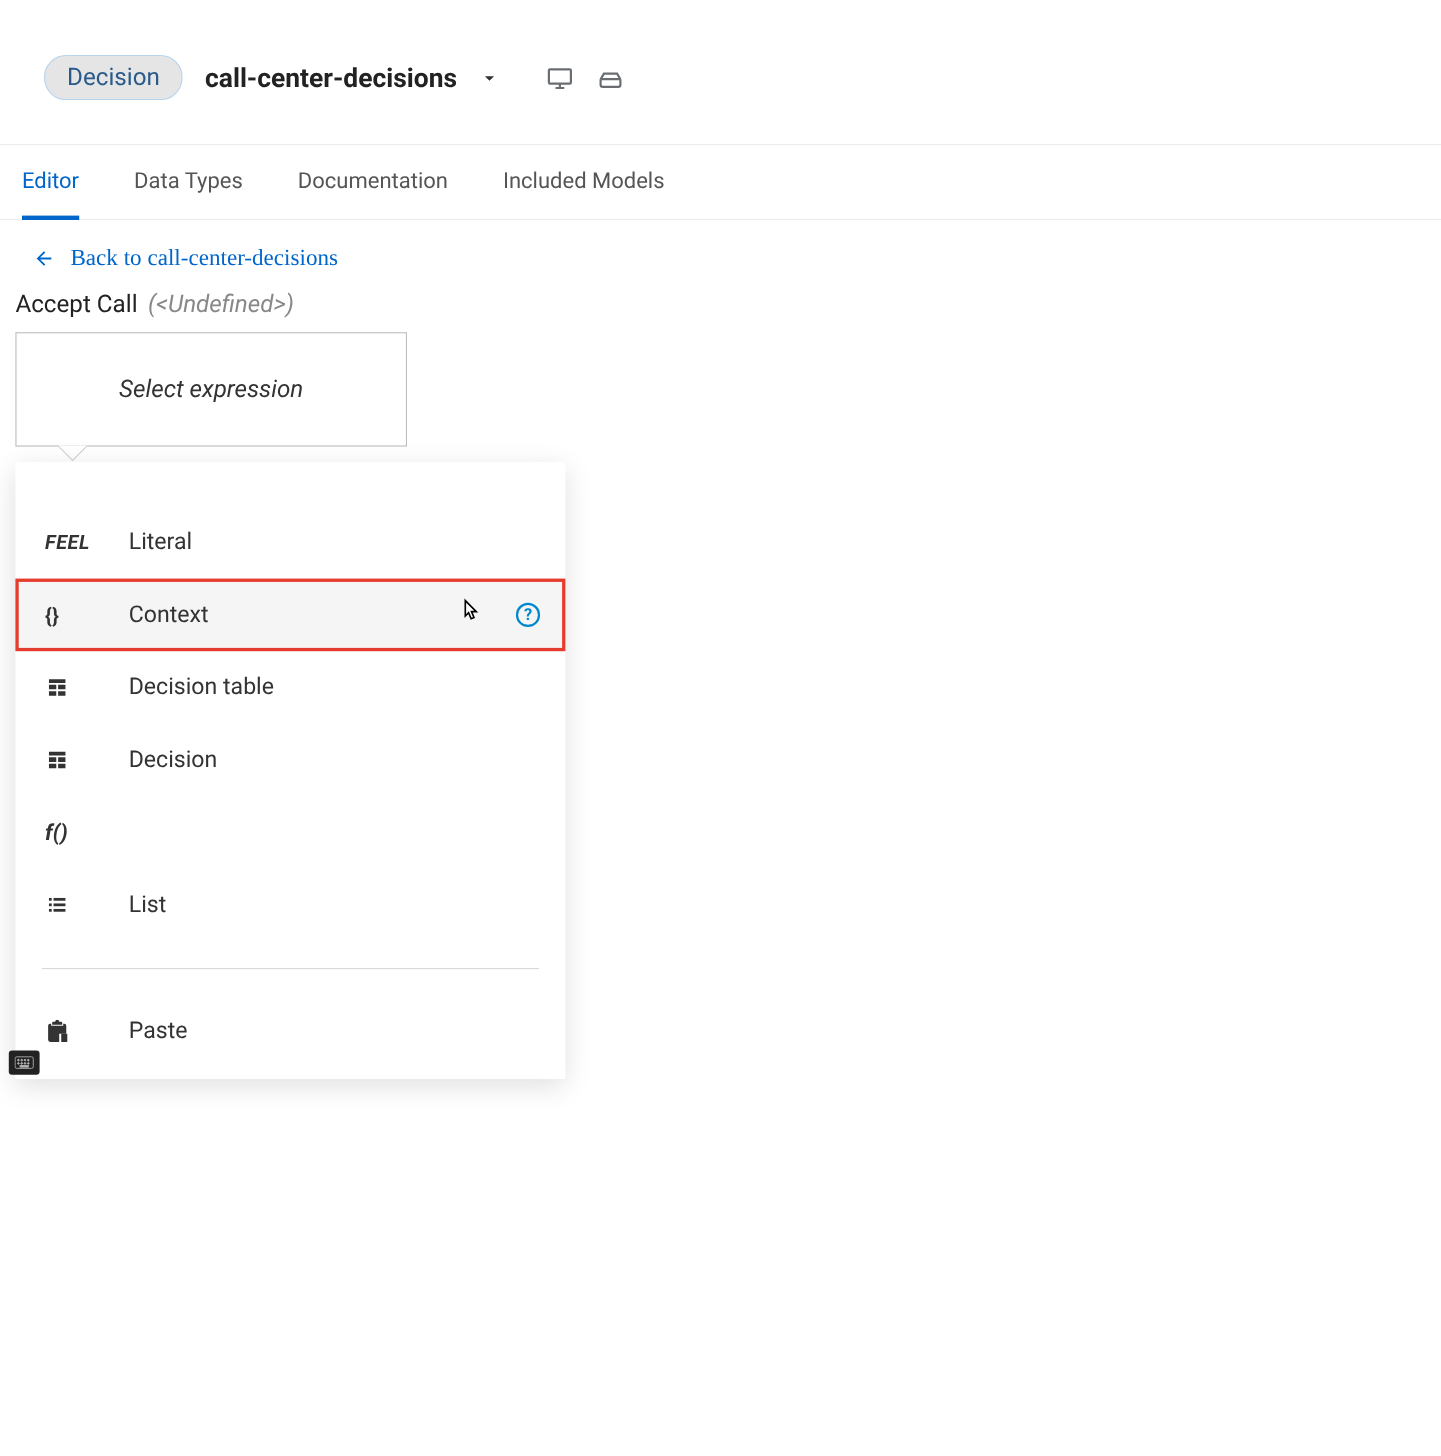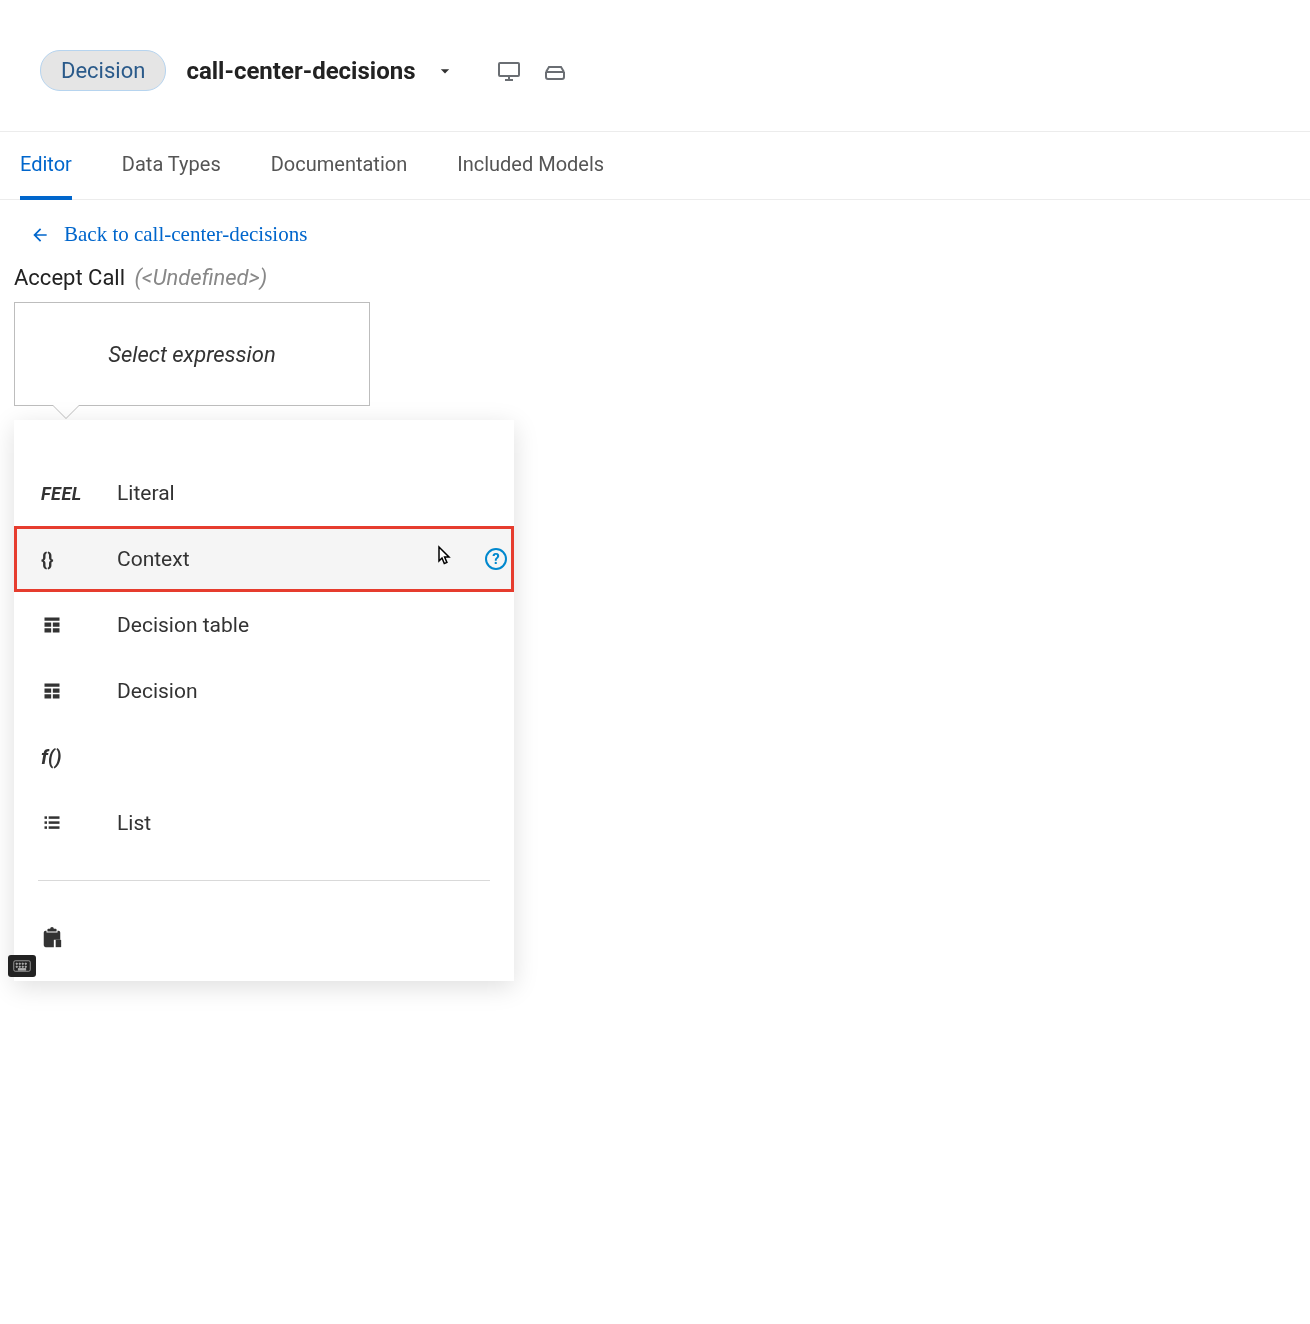--- a/index.html
+++ b/index.html
@@ -130,21 +130,21 @@
     box-shadow: 0 6px 24px rgba(0,0,0,0.13);
     padding-top: 40px;
     padding-bottom: 10px;
     position: relative;
   }
   .dropdown ul { list-style:none; margin:0; padding:0; }
   .dd-item {
     display: flex;
     align-items: center;
     height: 66px;
-    padding: 0 4px 0 24px;
+    padding: 0 20px 0 24px;
     cursor: pointer;
     font-size: 21px;
     color: #333;
     border: 3px solid transparent;
   }
   .dd-item .icon-slot {
     width: 76px;
     flex: none;
     display: flex;
     align-items: center;
@@ -314,20 +314,21 @@
 
   <ul>
     <li class="dd-item">
       <span class="icon-slot">
         <svg width="22" height="22" viewBox="0 0 24 24" fill="currentColor">
           <path d="M16 2h-2a2 2 0 0 0-4 0H8a1 1 0 0 0-1 1v2h10V3a1 1 0 0 0-1-1z"></path>
           <path d="M6 4H5a2 2 0 0 0-2 2v14a2 2 0 0 0 2 2h9v-8h7V6a2 2 0 0 0-2-2h-1v2H6z"></path>
           <path d="M16 14h6v8h-6z"></path>
         </svg>
       </span>
+      <span class="label">Paste</span>
     </li>
   </ul>
 
   <div class="keyboard-handle">
     <svg width="18" height="12" viewBox="0 0 24 16" fill="none" stroke="currentColor" stroke-width="1">
       <rect x="1" y="1" width="22" height="14" rx="2" fill="#222"></rect>
       <circle cx="5" cy="5" r="1" fill="#aaa"></circle>
         <circle cx="9" cy="5" r="1" fill="#aaa"></circle>
         <circle cx="13" cy="5" r="1" fill="#aaa"></circle>
         <circle cx="17" cy="5" r="1" fill="#aaa"></circle>

